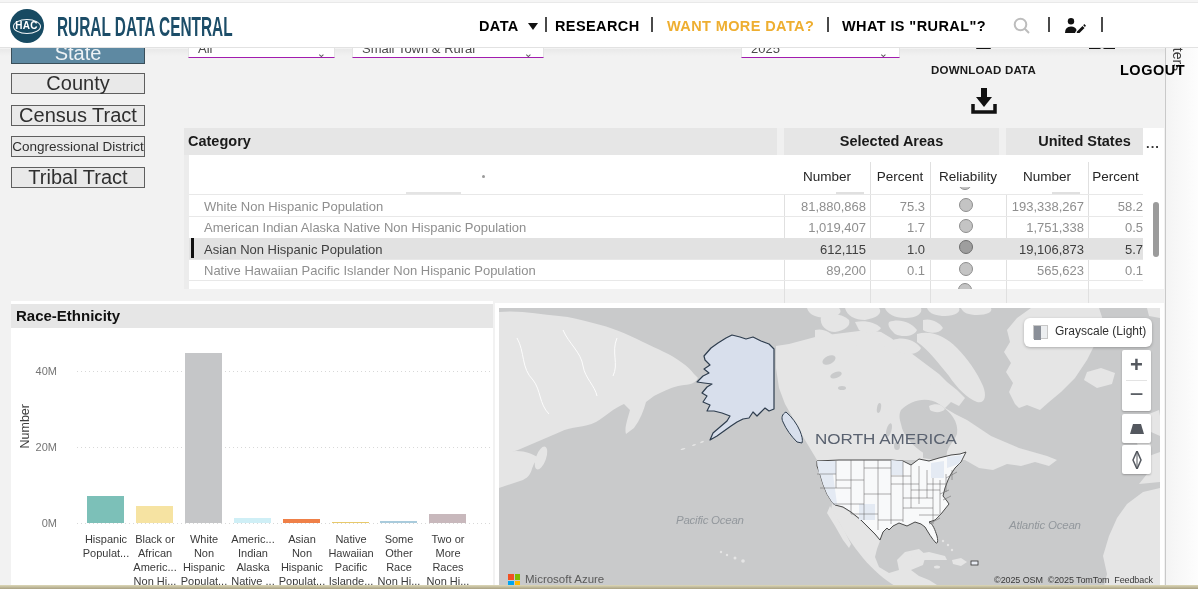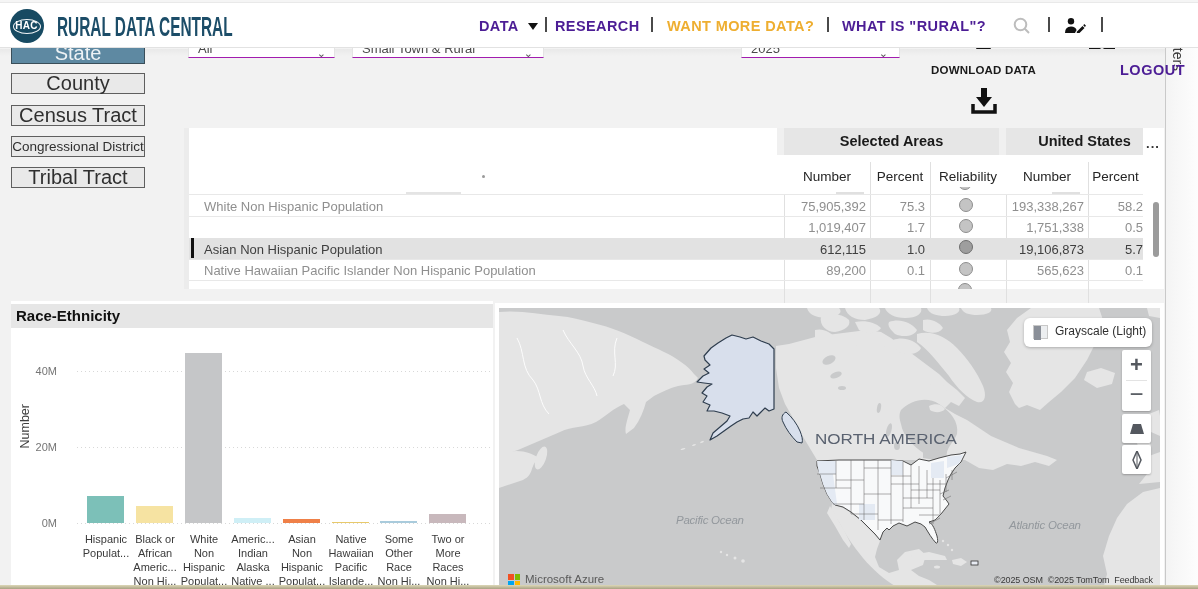--- a/index.html
+++ b/index.html
@@ -7,21 +7,21 @@
 #page { position:relative; width:1198px; height:589px; background:#f2f2f2; font-family:"Liberation Sans", sans-serif; overflow:hidden; }
 .abs { position:absolute; }
 
 
 #hdr { position:absolute; left:0; top:0; width:1198px; height:48px; background:#ffffff; border-bottom:1px solid #e2e2e2; z-index:30; }
 #hdrshadow { position:absolute; left:0; top:49px; width:1198px; height:7px; background:linear-gradient(#e9e9e9,#f2f2f2); z-index:5; }
 #logo { position:absolute; left:10px; top:9px; width:34px; height:34px; border-radius:50%; background:#174a62; }
 #logoring { position:absolute; left:2.5px; top:9.5px; width:28px; height:15px; border:1.3px solid #f2f5f7; border-radius:50%; }
 #logotxt { position:absolute; left:0; top:11px; width:33px; text-align:center; color:#ffffff; font-size:10px; font-weight:bold; letter-spacing:0.2px; }
 #brand { position:absolute; left:57px; top:12px; font-size:27px; font-weight:bold; color:#1c4d68; transform:scaleX(0.57); transform-origin:left center; white-space:nowrap; letter-spacing:0px; }
-.nav { position:absolute; top:18px; font-size:14.5px; font-weight:bold; color:#4c1d95; letter-spacing:0.4px; white-space:nowrap; }
+.nav { position:absolute; top:18px; font-size:14.5px; font-weight:bold; color:#000000; letter-spacing:0.4px; white-space:nowrap; }
 .nsep { position:absolute; top:17px; width:2px; height:15px; background:#4a4a4a; }
 
 
 .sbtn { position:absolute; left:11px; width:134px; height:21px; background:#e9e9e9; border:1px solid #5f5f5f; color:#2f2f2f; font-size:20px; text-align:center; line-height:19px; }
 #sbState { top:43px; height:21px; background:#5e89a2; border:1px solid #3a4e59; color:#edf2f5; z-index:6; }
 
 
 .dd { position:absolute; top:38px; height:20px; background:#ffffff; border:1px solid #e4e4e4; border-top:none; border-bottom:1px solid #a21caf; z-index:6; font-size:13px; color:#4a4a4a; line-height:21px; padding-left:9px; }
 .ddc { position:absolute; top:5px; font-size:11px; color:#555; }
 
@@ -110,20 +110,21 @@
     <path d="M13 13.5 L18.5 8 L20.5 10 L15 15.5 L12.5 16Z" fill="#111"></path>
     <path d="M19.2 7.2 L20.3 6.1 L22 7.8 L20.9 8.9 Z" fill="#111"></path>
   </svg>
   <div class="nsep" style="left:1101px;"></div>
   <div class="nav" style="left:1120px; letter-spacing:0.5px;margin-top:44px;">LOGOUT</div>
 </div>
 <div id="hdrshadow"></div>
 
 <div id="tablepanel">
   <div style="position:absolute; left:0; top:0; width:5px; height:161px; background:#ececec;"></div>
+  <div class="band" style="left:0; width:593px; padding-left:4px; line-height:27px;">Category</div>
   <div class="abs" style="left:593px; top:0; width:7px; height:27px; background:#f0f0f0;"></div>
   <div class="abs" style="left:815px; top:0; width:7px; height:27px; background:#f0f0f0;"></div>
   <div class="band" style="left:600px; width:215px; text-align:center; line-height:27px;">Selected Areas</div>
   <div class="band" style="left:822px; width:137px; text-align:center; line-height:27px; padding-left:20px;">United States</div>
   <div class="abs" style="left:958px; top:8px; width:22px; text-align:center; font-weight:bold; color:#333; letter-spacing:1px; font-size:13px;">...</div>
 
   <div class="colhdr" style="left:600px; width:86px;">Number</div>
   <div class="colhdr" style="left:686px; width:60px;">Percent</div>
   <div class="colhdr" style="left:746px; width:76px;">Reliability</div>
   <div class="colhdr" style="left:822px; width:82px;">Number</div>
@@ -140,28 +141,29 @@
   <div class="abs" style="left:222px; top:64px; width:55px; height:2px; background:#e4e4e4;"></div>
   <div class="abs" style="left:652px; top:64px; width:28px; height:2px; background:#e0e0e0;"></div>
   <div class="abs" style="left:868px; top:64px; width:28px; height:2px; background:#e0e0e0;"></div>
 
   <div class="abs" style="left:774px; top:59px; width:18px; height:7px; overflow:hidden;">
         <div class="circ" style="left:0; top:-11px;"></div>
       </div>
 
   <div class="trow" style="top:67px;">
     <div class="cat" style="left:15px;">White Non Hispanic Population</div>
-    <div class="num" style="left:591px; width:86px;">75,905,392</div>
+    <div class="num" style="left:591px; width:86px;">81,880,868</div>
     <div class="num" style="left:681px; width:55px;">75.3</div>
     <div class="circ" style="left:769.5px; top:2.5px;"></div>
     <div class="num" style="left:809px; width:86px;">193,338,267</div>
     <div class="num" style="left:899px; width:55px;">58.2</div>
   </div>
   <div class="hline" style="top:88px;"></div>
   <div class="trow" style="top:88.3px;">
+    <div class="cat" style="left:15px;">American Indian Alaska Native Non Hispanic Population</div>
     <div class="num" style="left:591px; width:86px;">1,019,407</div>
     <div class="num" style="left:681px; width:55px;">1.7</div>
     <div class="circ" style="left:769.5px; top:2.5px;"></div>
     <div class="num" style="left:809px; width:86px;">1,751,338</div>
     <div class="num" style="left:899px; width:55px;">0.5</div>
   </div>
   <div class="hline" style="top:109.5px;"></div>
   <div class="trow" style="top:109.6px; background:#e2e2e2; color:#3f3f3f;">
     <div style="position:absolute; left:1.5px; top:0.5px; width:3px; height:20px; background:#111;"></div>
     <div class="cat" style="left:15px;">Asian Non Hispanic Population</div>

